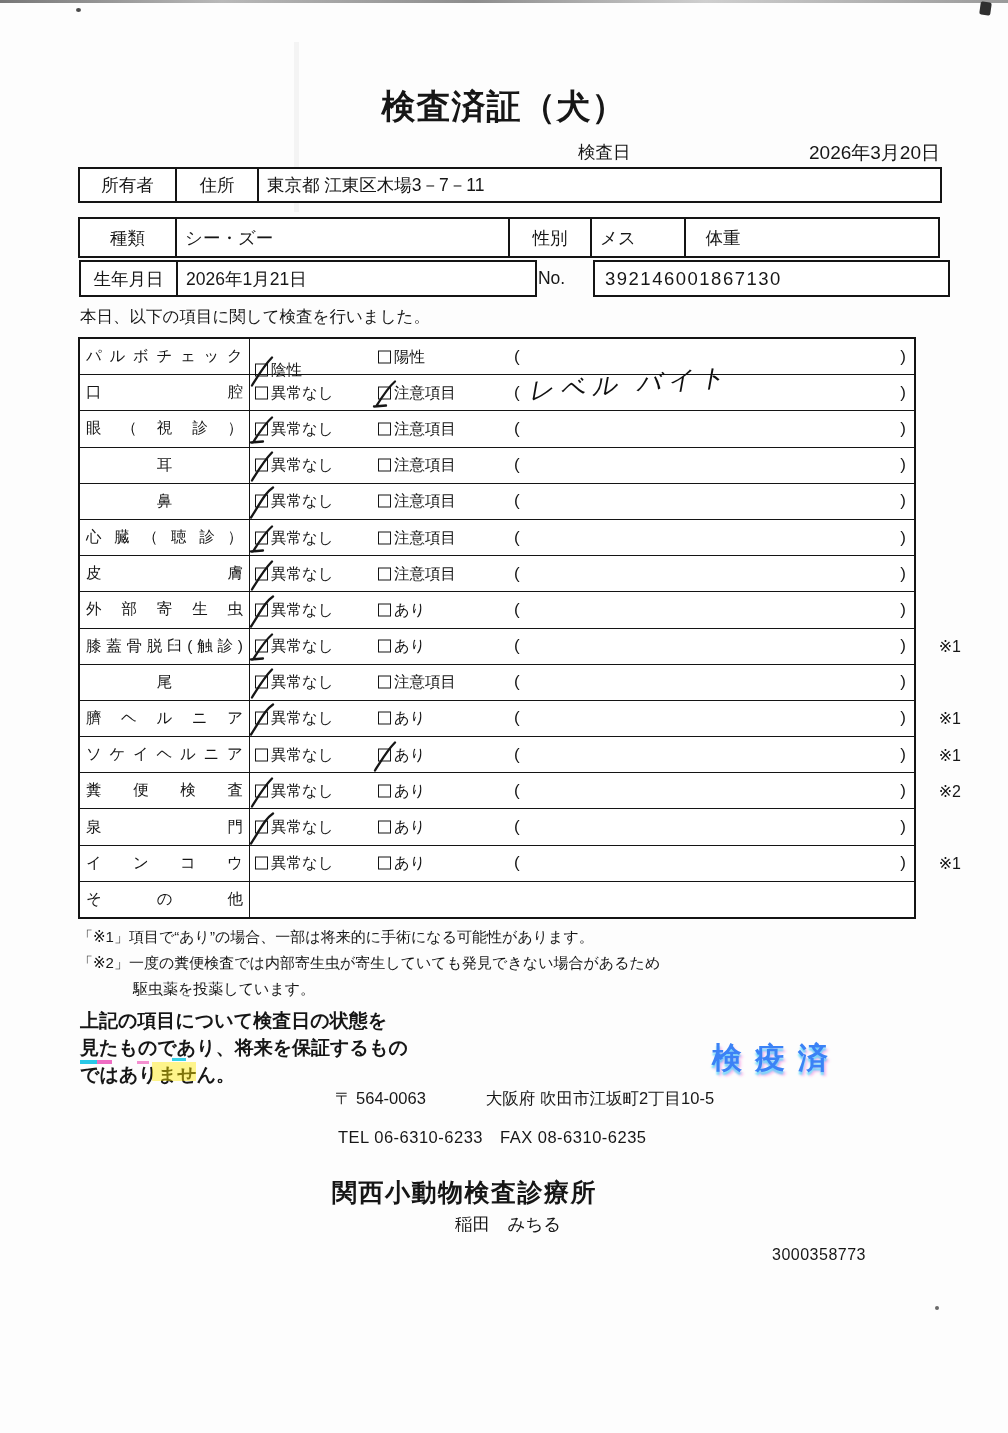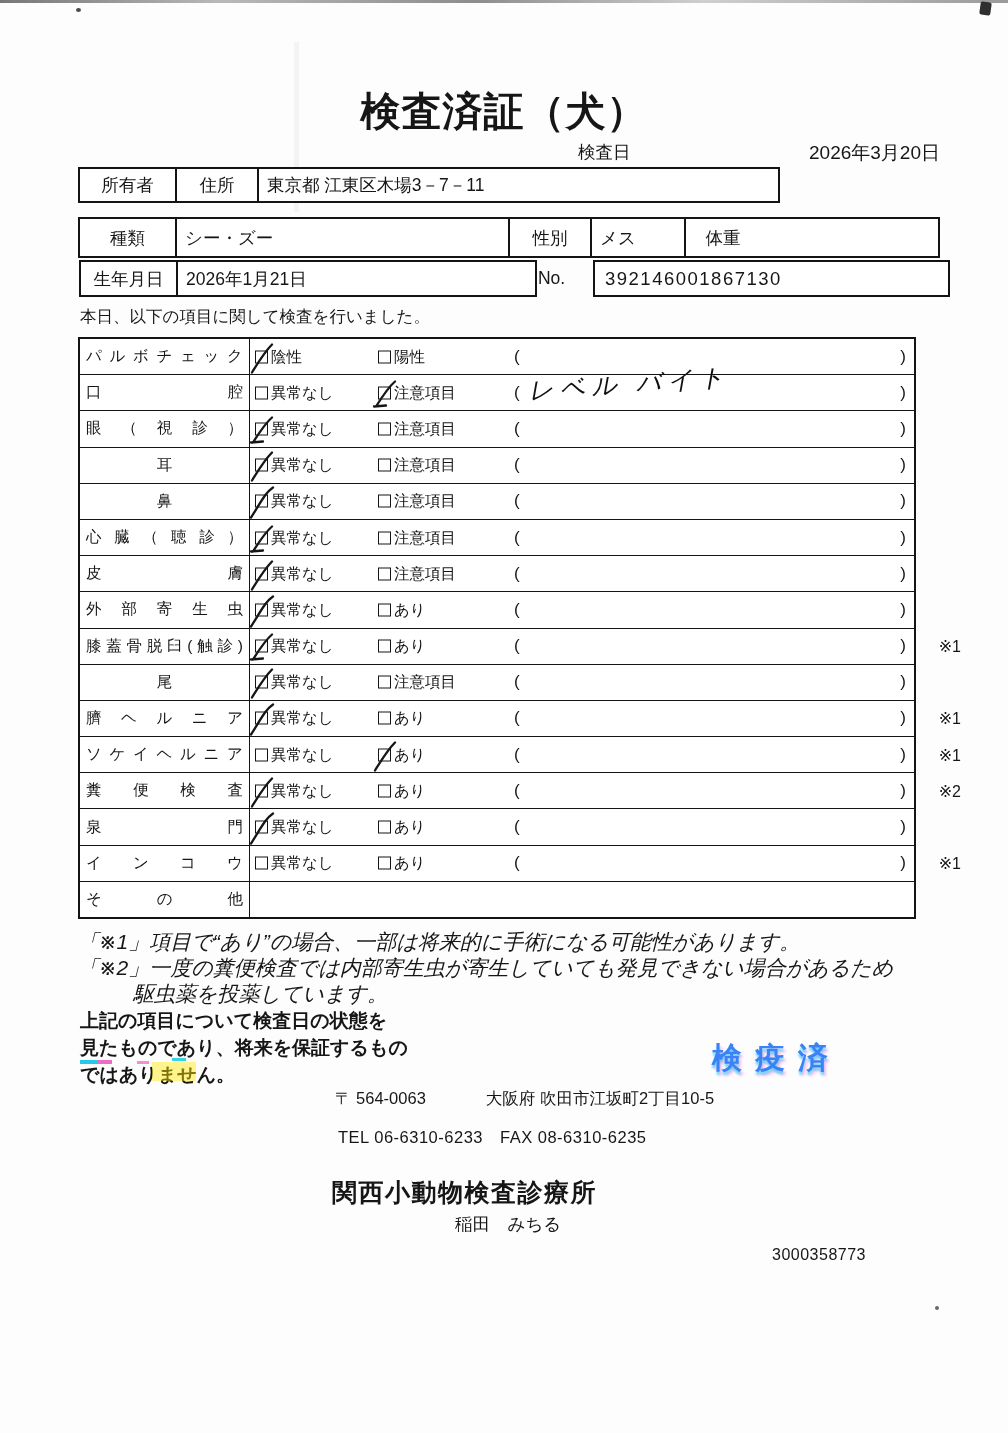--- a/index.html
+++ b/index.html
@@ -9,30 +9,30 @@
   *{box-sizing:border-box;}
 
   
   .topline{left:0;top:0;width:1008px;height:3px;
      background:linear-gradient(90deg,#777 0%,#b9b9b9 22%,#8d8d8d 47%,#cfcfcf 70%,#9a9a9a 100%);}
   .speck-tr{left:980px;top:2px;width:11px;height:13px;background:#2f2f2f;border-radius:2px;transform:rotate(8deg);}
   .speck-tl{left:76px;top:8px;width:5px;height:4px;background:#4a4a4a;border-radius:50%;}
   .streak{left:294px;top:42px;width:5px;height:170px;background:rgba(0,0,0,0.035);}
   .dot-br{left:935px;top:1306px;width:4px;height:4px;background:#6a6a6a;border-radius:50%;}
 
-  .title{left:0;top:84px;width:100%;text-align:center;font-size:40px;font-weight:700;letter-spacing:1px;}
+  .title{left:0;top:84px;width:100%;text-align:center;font-size:34px;font-weight:700;letter-spacing:1px;}
   .date-label{left:578px;top:140px;font-size:17.5px;}
   .date-value{left:700px;top:140px;width:240px;text-align:right;font-size:19px;}
 
   .tblrow{border:2.5px solid #141414;display:flex;align-items:stretch;font-size:17.5px;background:#fff;}
   .cell{display:flex;align-items:center;padding:0 8px;}
   .cell.lab{justify-content:center;padding:0 2px;}
   .bl{border-left:2px solid #141414;}
 
-  .t1{left:78px;top:167px;width:702px;height:36px;}
+  .t1{left:78px;top:167px;width:864px;height:36px;}
   .t2a{left:78px;top:217px;width:862px;height:41px;}
   .t2b-left{left:79px;top:260px;width:458px;height:37px;}
   .no-label{left:510px;top:260px;width:83px;height:37px;display:flex;align-items:center;justify-content:center;font-size:17.5px;}
   .t2b-right{left:593px;top:260px;width:357px;height:37px;border:2.5px solid #141414;display:flex;align-items:center;
              padding:0 10px;font-size:18.5px;letter-spacing:1.5px;background:#fff;}
   .wval{flex:1;justify-content:flex-end;gap:14px;padding-right:14px;}
 
   .intro{left:80px;top:306px;font-size:16.5px;}
 
   .insp{left:78px;top:337px;width:838px;height:582px;border:2.5px solid #141414;display:flex;flex-direction:column;background:#fff;}
@@ -45,21 +45,21 @@
   .cbgroup{position:absolute;top:50%;transform:translateY(-50%);display:flex;align-items:center;white-space:nowrap;}
   .cb{width:13px;height:13px;border:1.7px solid #141414;display:inline-block;position:relative;margin-right:3px;flex:none;}
   .cb svg{position:absolute;left:-7px;top:-9px;width:32px;height:36px;overflow:visible;}
   .paren{position:absolute;top:50%;transform:translateY(-50%);font-size:17px;}
   .p-open{left:264px;}
   .p-close{right:8px;}
   .note{position:absolute;right:-47px;top:50%;transform:translateY(-50%);font-size:16px;white-space:nowrap;}
   .handwrite{position:absolute;left:280px;top:-8px;font-size:25px;transform:rotate(-4deg) skewX(-14deg);
              letter-spacing:6px;color:#101010;white-space:nowrap;font-weight:500;}
 
-  .fn{font-size:21px;font-style:italic;}
+  .fn{font-size:15px;}
   .fn1{left:78px;top:928px;}
   .fn2{left:78px;top:954px;}
   .fn3{left:133px;top:980px;}
 
   .statement{left:80px;top:1007px;font-size:19px;font-weight:700;line-height:27px;width:400px;}
   .art{position:absolute;}
   .art-c1{left:80px;top:1060px;width:17px;height:4px;background:#28c8e8;}
   .art-m1{left:97px;top:1060px;width:15px;height:4px;background:#ef6cc3;}
   .art-p1{left:137px;top:1061px;width:12px;height:3px;background:#f48fd0;}
   .art-y1{left:152px;top:1062px;width:44px;height:19px;background:rgba(255,233,0,0.45);}
@@ -116,21 +116,21 @@
         <div class="insp-label">
           <span>パ</span>
           <span>ル</span>
           <span>ボ</span>
           <span>チ</span>
           <span>ェ</span>
           <span>ッ</span>
           <span>ク</span>
         </div>
         <div class="insp-right">
-          <span class="cbgroup" style="left: 5px;">
+          <span class="cbgroup" style="left: 5px; margin-top: 13px;">
             <span class="cb">
               <svg viewBox="0 0 32 36">
                 <path d="M3,30 C8,22 15,10 23,2" fill="none" stroke="#161616" stroke-width="2.3" stroke-linecap="round"></path>
               </svg>
             </span>
             <span>陰性</span>
           </span>
           <span class="cbgroup" style="left: 128px;">
             <span class="cb"></span>
             <span>陽性</span>

